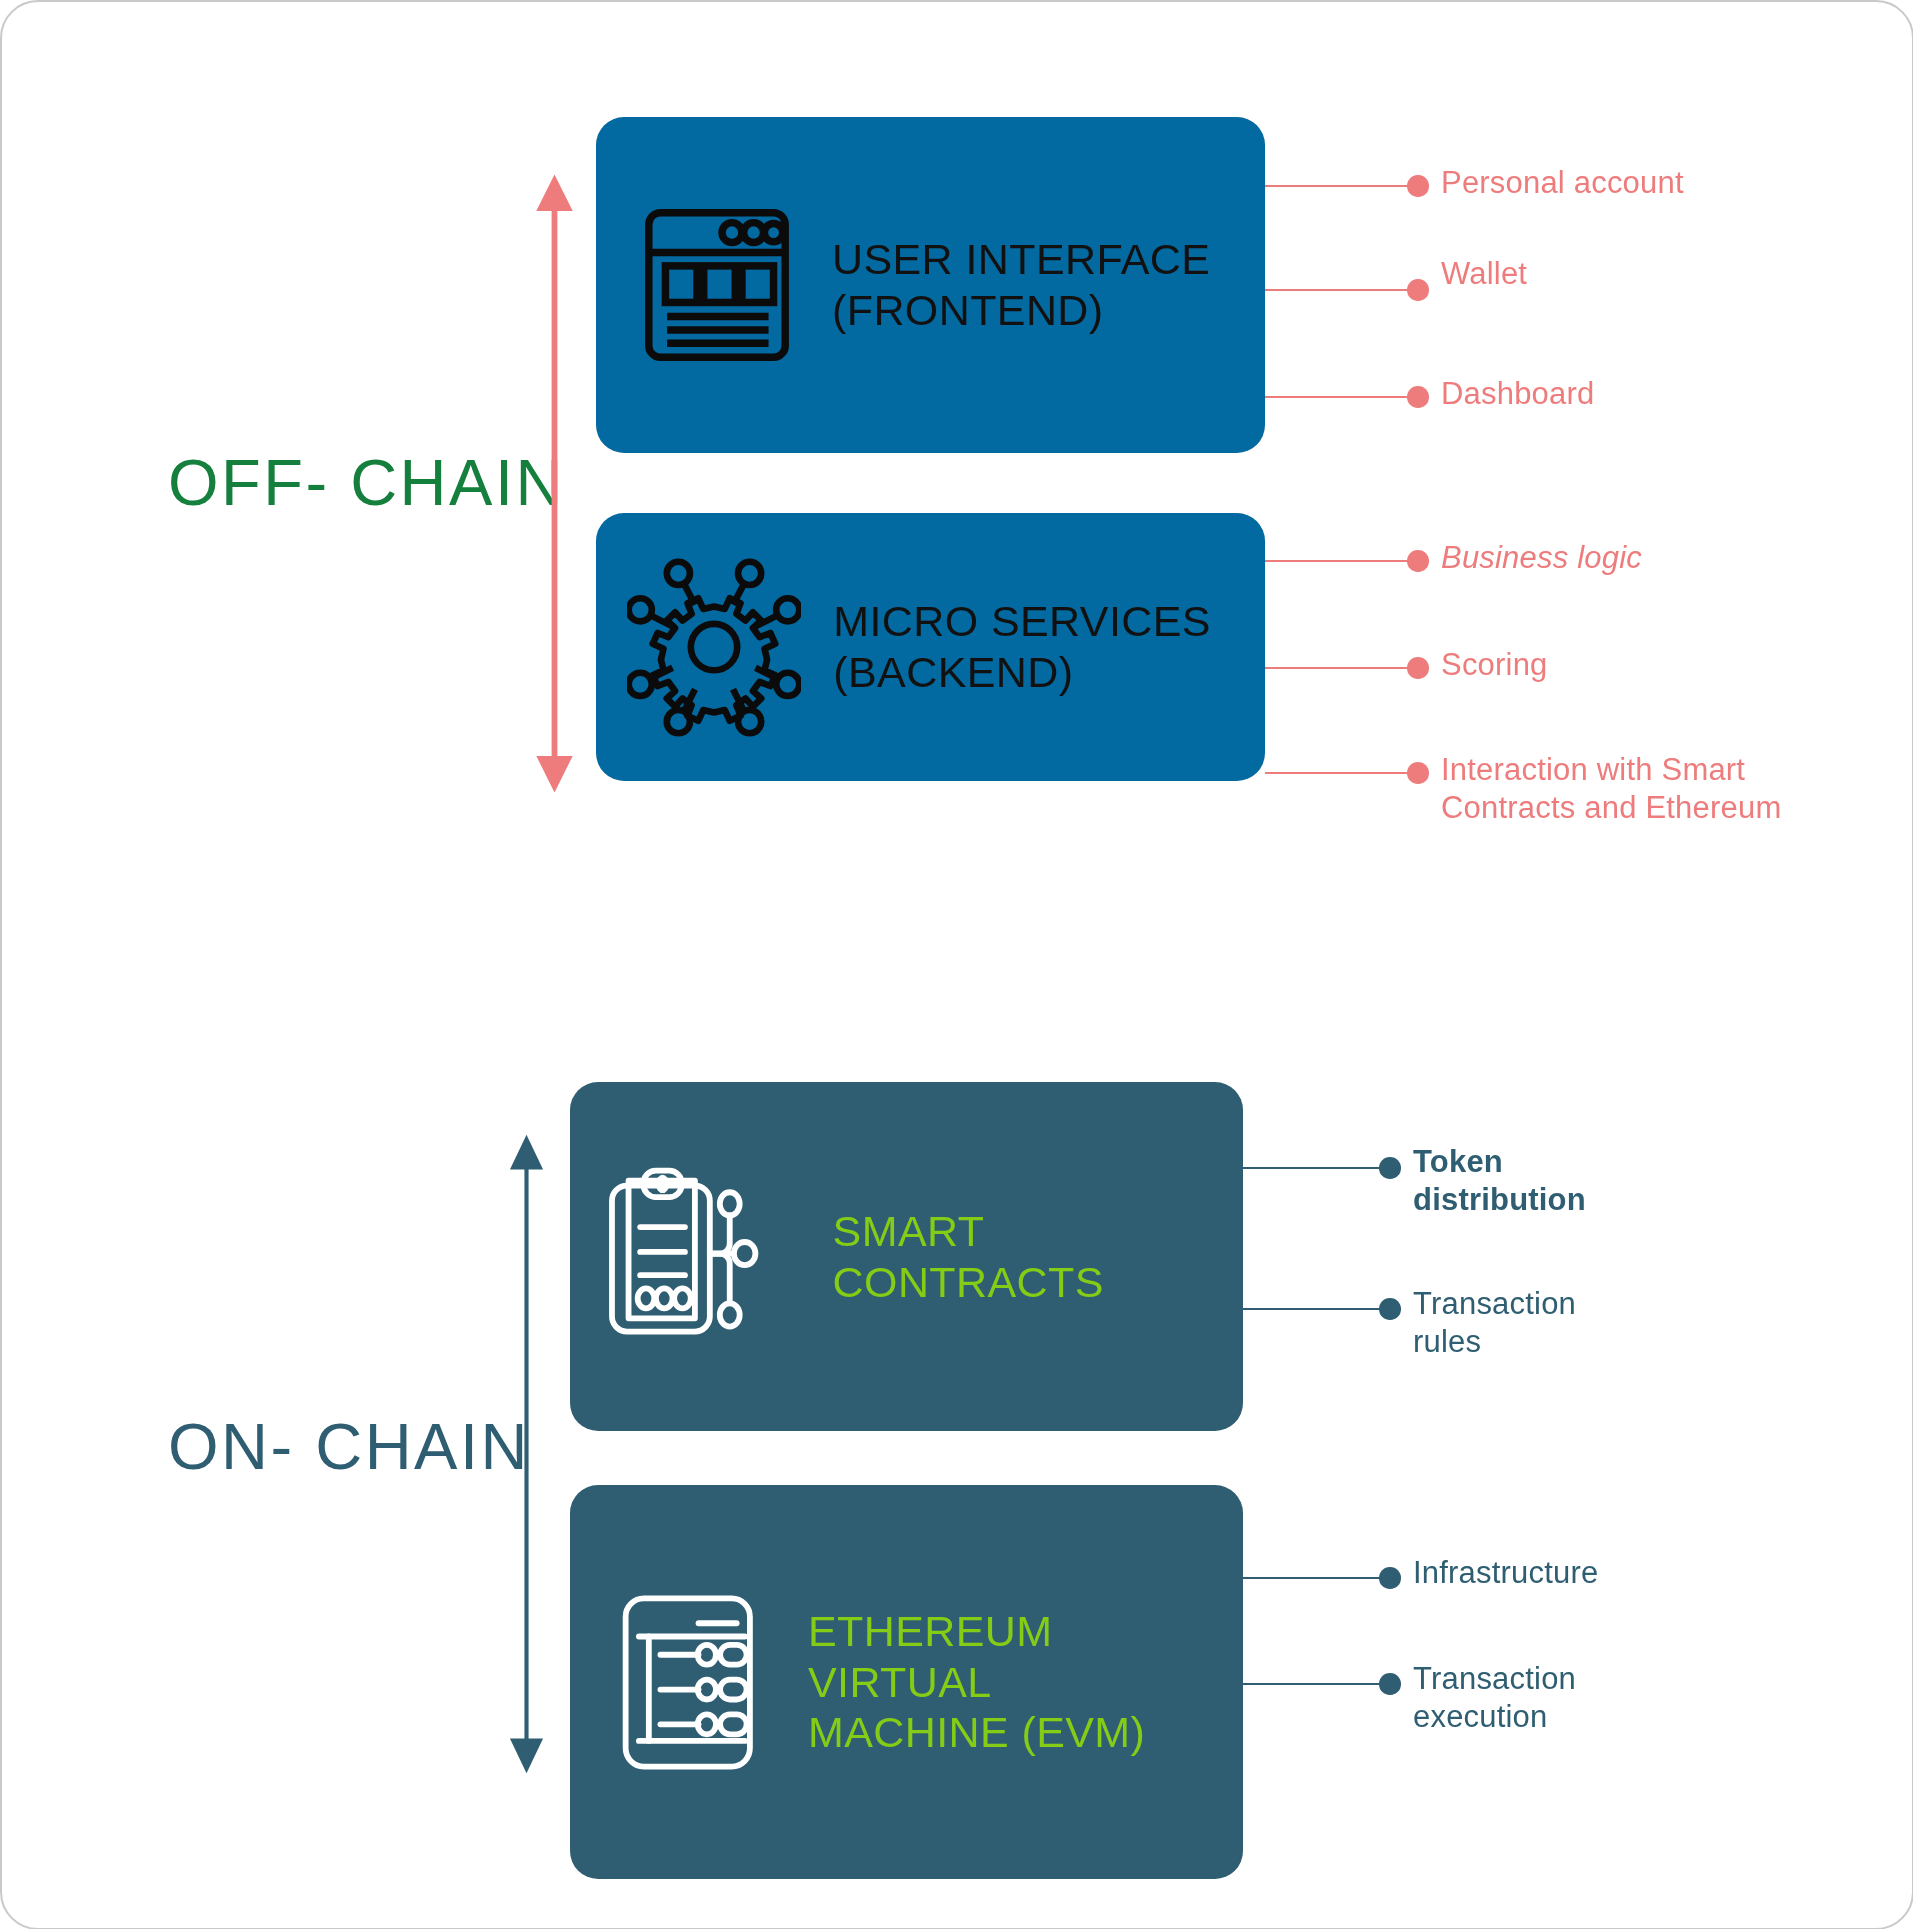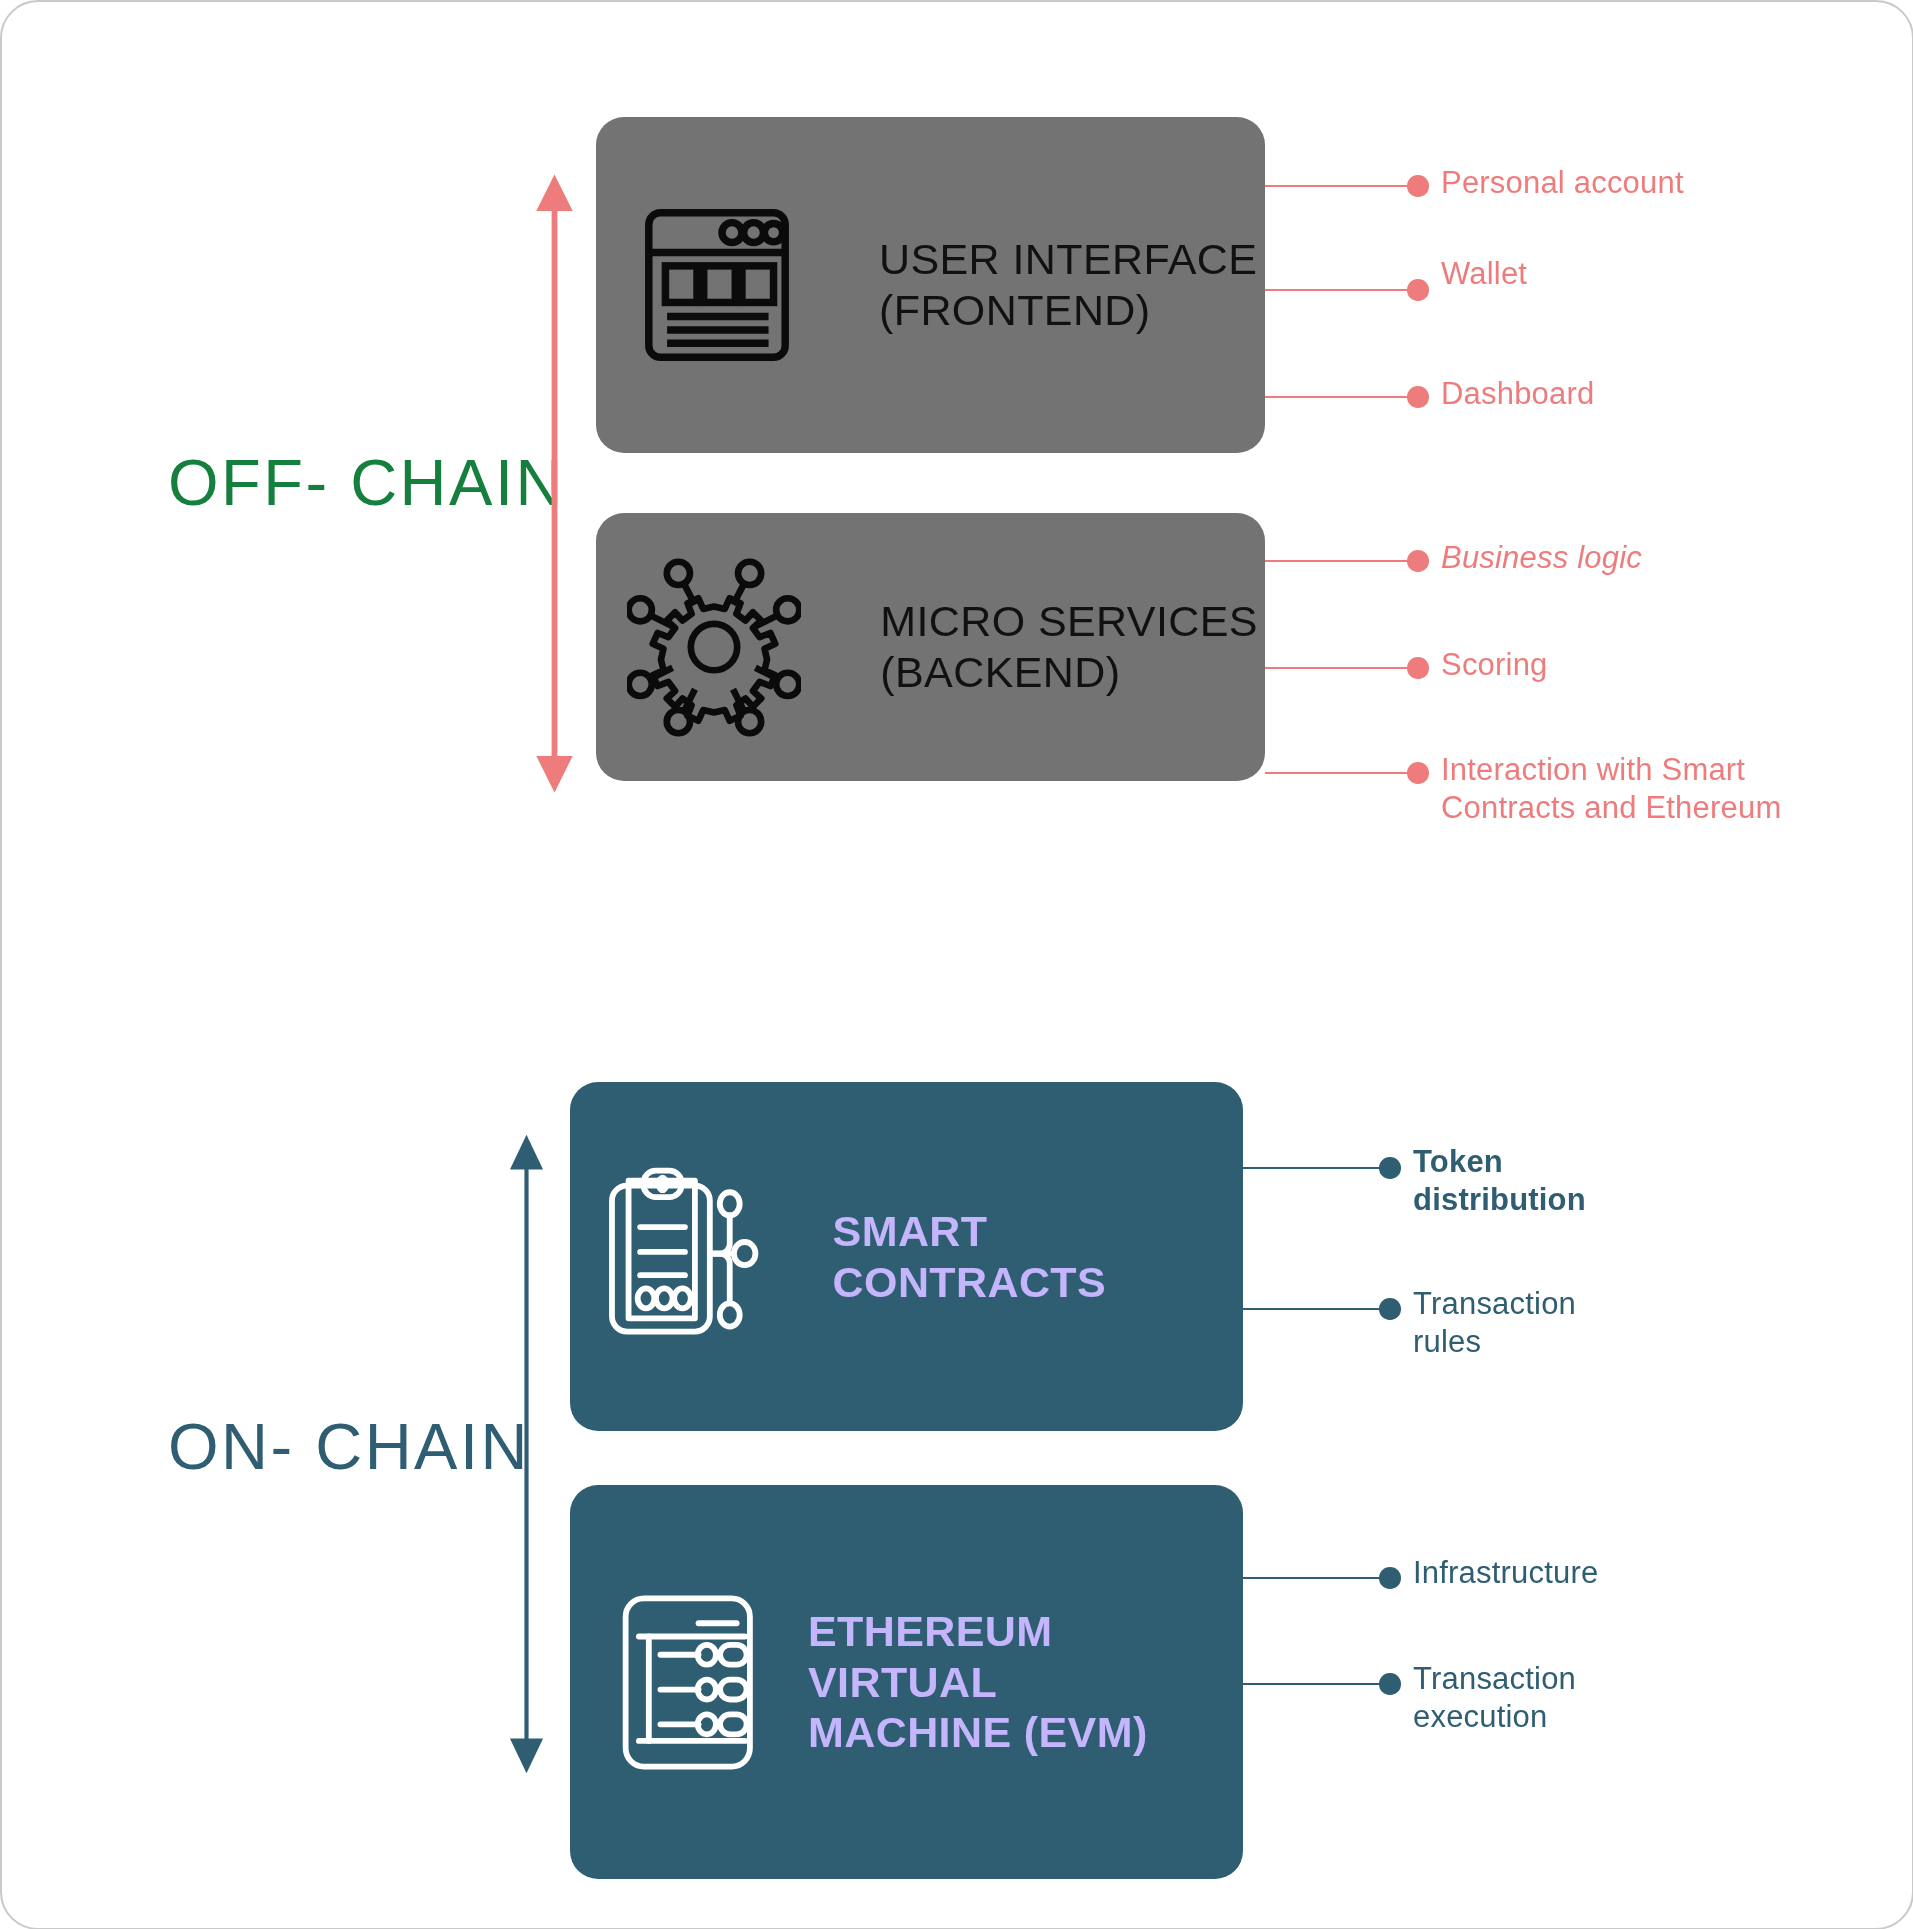--- a/index.html
+++ b/index.html
@@ -30,21 +30,21 @@
   #onchain-title { left:166px; top:1407px; color:#2F5E72; }
 
   
   .card{
     position:absolute;
     border-radius:28px;
     display:flex;
     align-items:center;
     box-sizing:border-box;
   }
-  .card.pink{ background:#737373;gap:47px; }
+  .card.pink{ background:#0369a1; }
   .card.teal{ background:#2F5E72; }
 
   #card-frontend { left:594px; top:115px;  width:669px; height:336px; }
   #card-backend  { left:594px; top:511px;  width:669px; height:268px; }
   #card-smart    { left:568px; top:1080px; width:673px; height:349px; }
   #card-evm      { left:568px; top:1483px; width:673px; height:394px; }
 
   .card-icon{
     flex:0 0 auto;
     display:flex;align-items:center;justify-content:center;
@@ -54,21 +54,21 @@
   #card-smart    .card-icon{ width:191px; margin-left:26.6px; }
   #card-evm      .card-icon{ width:183px; margin-left:30px; }
 
   .card-label{
     font-size:43px;
     line-height:1.18;
     letter-spacing:0.4px;
     white-space:pre-line;
   }
   .card.pink .card-label{ color:#111111; margin-left:20px; }
-  .card.teal .card-label{ color:#c4b5fd; margin-left:21.6px;font-weight:bold; }
+  .card.teal .card-label{ color:#84cc16; margin-left:21.6px; }
   #card-smart .card-label{ margin-left:45px; }
   #card-evm   .card-label{ margin-left:25px; }
 
   
   .range-arrow{ position:absolute; }
   #arrow-offchain{ left:526px; top:170px;  width:53px; height:623px; }
   #arrow-onchain { left:498px; top:1130px; width:53px; height:644px; }
 
   
   .leader{ position:absolute; height:0; border-top:2.5px solid; }

